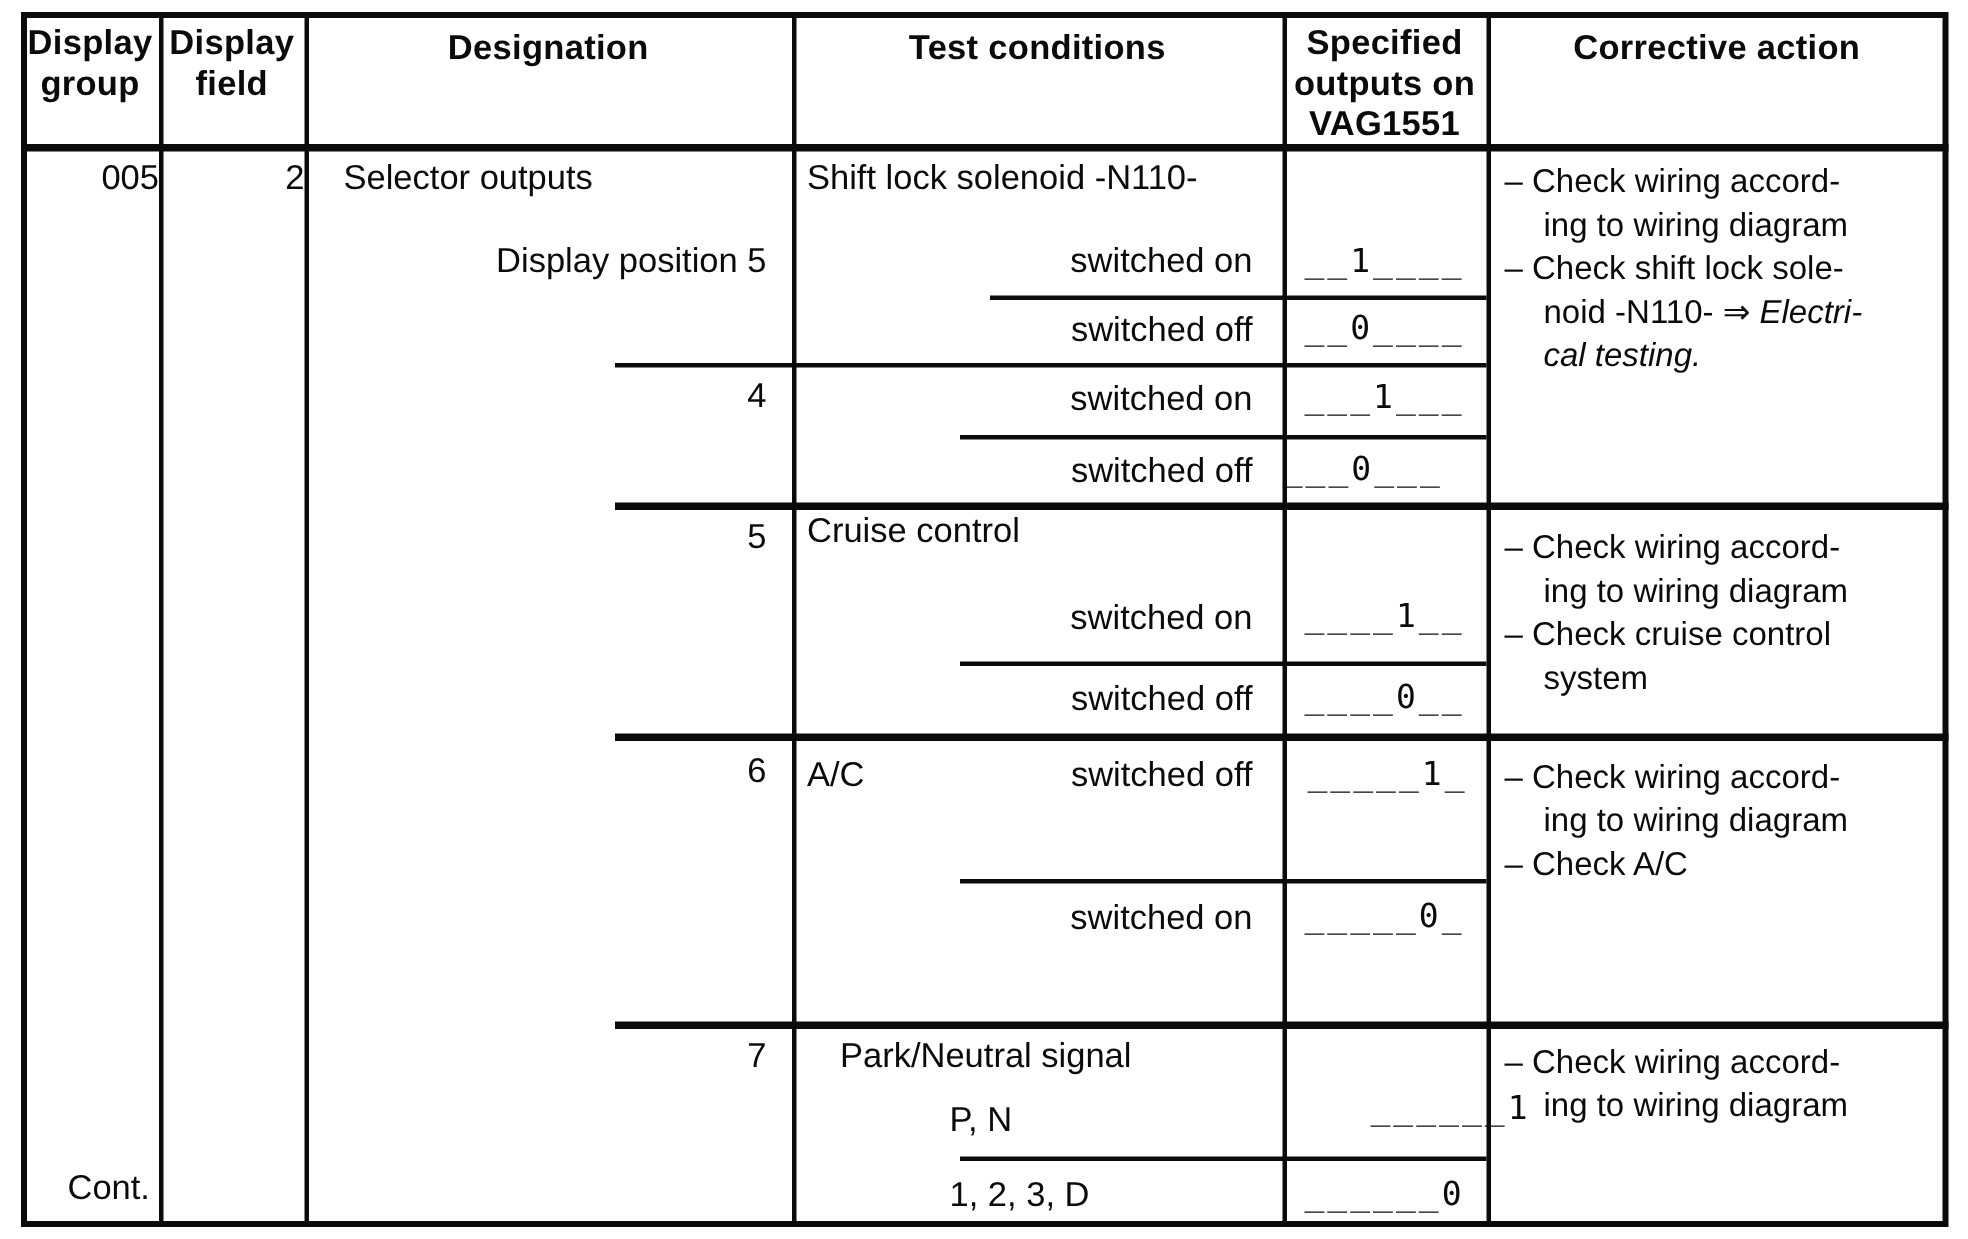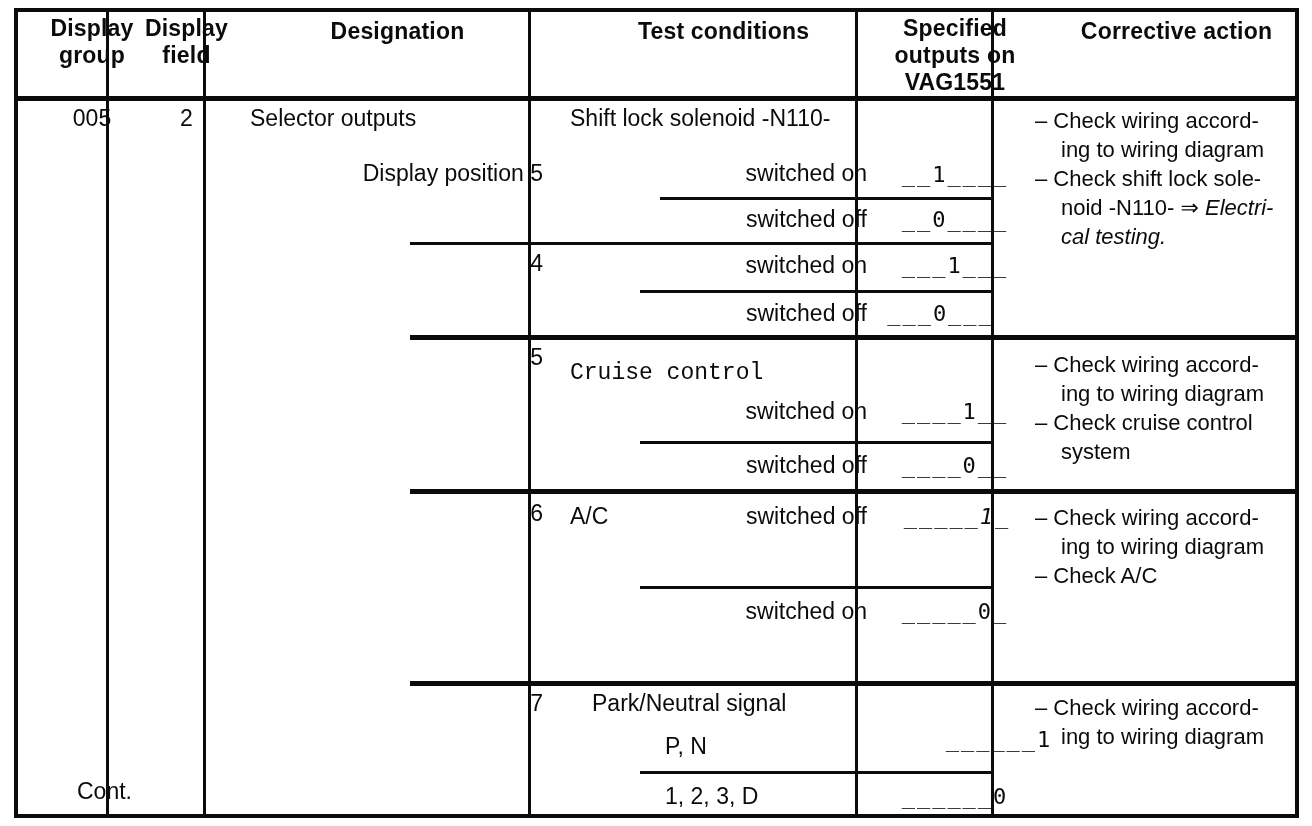--- a/index.html
+++ b/index.html
@@ -7,28 +7,28 @@
     position:relative; width:1312px; height:826px; background:#ffffff;
     font-family:"Liberation Sans", sans-serif; color:#0b0b0b; overflow:hidden;
   }
   .outer {
     position:absolute; left:14px; top:8px; width:1285px; height:810px;
     border:4px solid #0b0b0b; box-sizing:border-box;
   }
   .vline { position:absolute; width:3px; background:#0b0b0b; }
   .hline { position:absolute; height:3px; background:#0b0b0b; }
   .hline.thick { height:5px; }
-  .txt { position:absolute;padding-left:32px; }
+  .txt { position:absolute; }
   .hdr {
     font-weight:bold; font-size:23px; line-height:27px;
     text-align:center; white-space:pre-line; letter-spacing:0.2px;
   }
   .bodytxt { font-size:23px; line-height:26px; white-space:nowrap; }
   .right { text-align:right; }
-  .center { text-align:center; }
+  .center { text-align:right; }
   .disp {
     font-family:"DejaVu Sans Mono", monospace; font-size:22px;
     letter-spacing:2px; text-align:center; white-space:nowrap;
   }
   .ca { font-size:22px; line-height:29px; white-space:nowrap; }
   .ca .cont { padding-left:26px; }
   .ca em { font-style:italic;margin-top:24px; }
 </style>
 </head>
 <body>
@@ -63,49 +63,49 @@
   <div class="txt hdr" style="left:528px; top:18px; width:327px;">Test conditions</div>
   <div class="txt hdr" style="left:855px; top:15px; width:136px;">Specified
 outputs on
 VAG1551</div>
   <div class="txt hdr" style="left:991px; top:18px; width:307px;">Corrective action</div>
 
   <div class="txt bodytxt center" style="left:14px; top:105px; width:92px;">005</div>
   <div class="txt bodytxt center" style="left:106px; top:105px; width:97px;">2</div>
   <div class="txt bodytxt" style="left:45px; top:778px;text-align:right;">Cont.</div>
 
-  <div class="txt bodytxt" style="left:218px; top:105px;">Selector outputs</div>
+  <div class="txt bodytxt" style="left:229px; top:105px;">Selector outputs</div>
   <div class="txt bodytxt right" style="left:203px; top:160px; width:308px;">Display position 5</div>
   <div class="txt bodytxt right" style="left:203px; top:250px; width:308px;">4</div>
   <div class="txt bodytxt right" style="left:203px; top:344px; width:308px;">5</div>
   <div class="txt bodytxt right" style="left:203px; top:500px; width:308px;">6</div>
   <div class="txt bodytxt right" style="left:203px; top:690px; width:308px;">7</div>
 
   <div class="txt bodytxt" style="left:538px; top:105px;">Shift lock solenoid -N110-</div>
   <div class="txt bodytxt right" style="left:538px; top:160px; width:297px;">switched on</div>
   <div class="txt bodytxt right" style="left:538px; top:206px; width:297px;">switched off</div>
   <div class="txt bodytxt right" style="left:538px; top:252px; width:297px;">switched on</div>
   <div class="txt bodytxt right" style="left:538px; top:300px; width:297px;">switched off</div>
-  <div class="txt bodytxt" style="left:538px; top:360px;font-family:Liberation Mono, monospace;">Cruise control</div>
+  <div class="txt bodytxt" style="left:538px; top:340px;">Cruise control</div>
   <div class="txt bodytxt right" style="left:538px; top:398px; width:297px;">switched on</div>
   <div class="txt bodytxt right" style="left:538px; top:452px; width:297px;">switched off</div>
   <div class="txt bodytxt" style="left:538px; top:503px;">A/C</div>
   <div class="txt bodytxt right" style="left:538px; top:503px; width:297px;">switched off</div>
   <div class="txt bodytxt right" style="left:538px; top:598px; width:297px;">switched on</div>
   <div class="txt bodytxt" style="left:560px; top:690px;">Park/Neutral signal</div>
   <div class="txt bodytxt" style="left:633px; top:733px;">P, N</div>
   <div class="txt bodytxt" style="left:633px; top:783px;">1, 2, 3, D</div>
 
   <div class="txt disp" style="left:855px; top:162px; width:136px;">__1____</div>
   <div class="txt disp" style="left:855px; top:207px; width:136px;">__0____</div>
   <div class="txt disp" style="left:855px; top:253px; width:136px;">___1___</div>
   <div class="txt disp" style="left:838px; top:301px; width:141px;">___0___</div>
   <div class="txt disp" style="left:855px; top:399px; width:136px;">____1__</div>
   <div class="txt disp" style="left:855px; top:453px; width:136px;">____0__</div>
-  <div class="txt disp" style="left:855px; top:504px; width:140px;font-style:italic;">_____1_</div>
+  <div class="txt disp" style="left:855px; top:504px; width:140px;">_____1_</div>
   <div class="txt disp" style="left:855px; top:599px; width:136px;">_____0_</div>
   <div class="txt disp" style="left:888px; top:727px; width:158px;">______1</div>
   <div class="txt disp" style="left:855px; top:784px; width:136px;">______0</div>
 
   <div class="txt ca" style="left:1003px; top:106px; width:295px;">
     <div>– Check wiring accord-</div>
     <div class="cont">ing to wiring diagram</div>
     <div>– Check shift lock sole-</div>
     <div class="cont"><span>noid -N110- ⇒ </span><em>Electri-</em></div>
     <div class="cont"><em>cal testing.</em></div>

